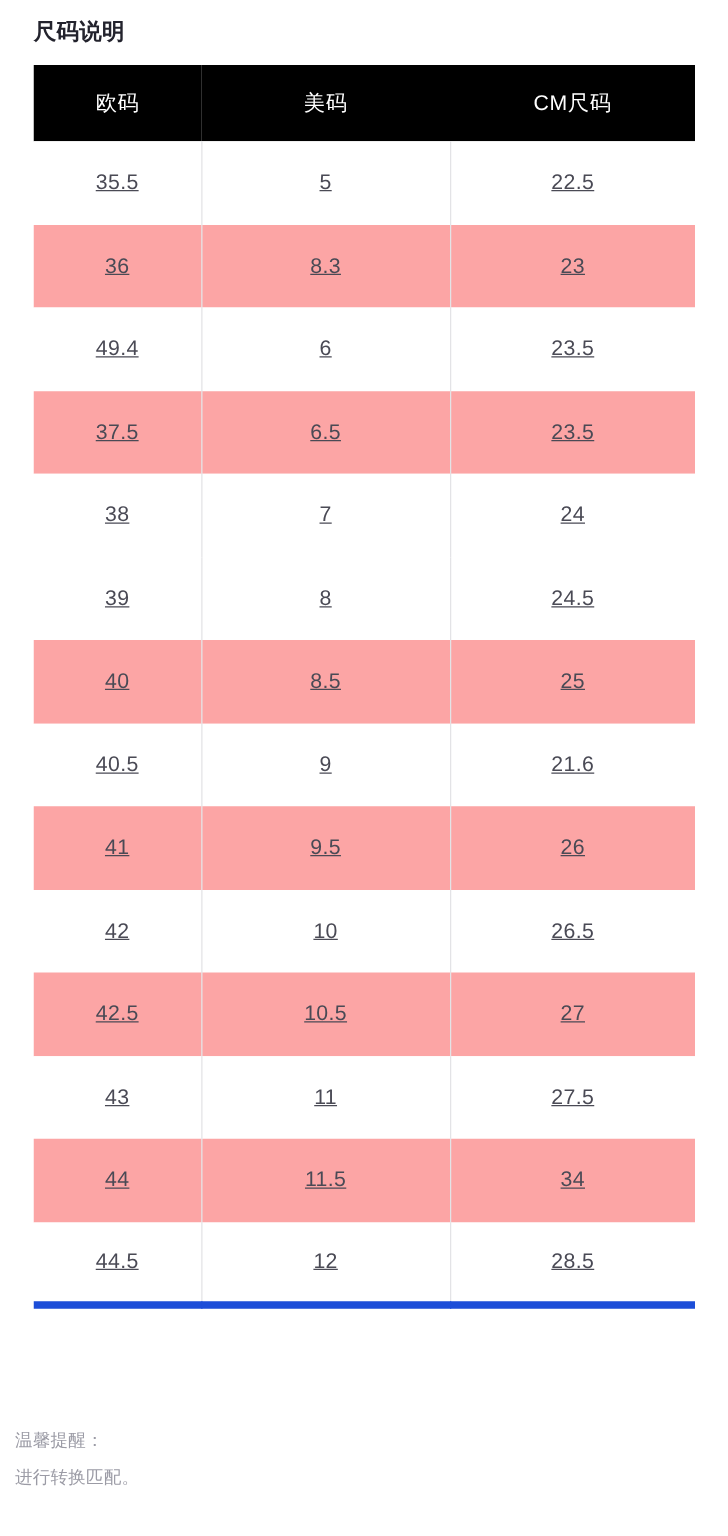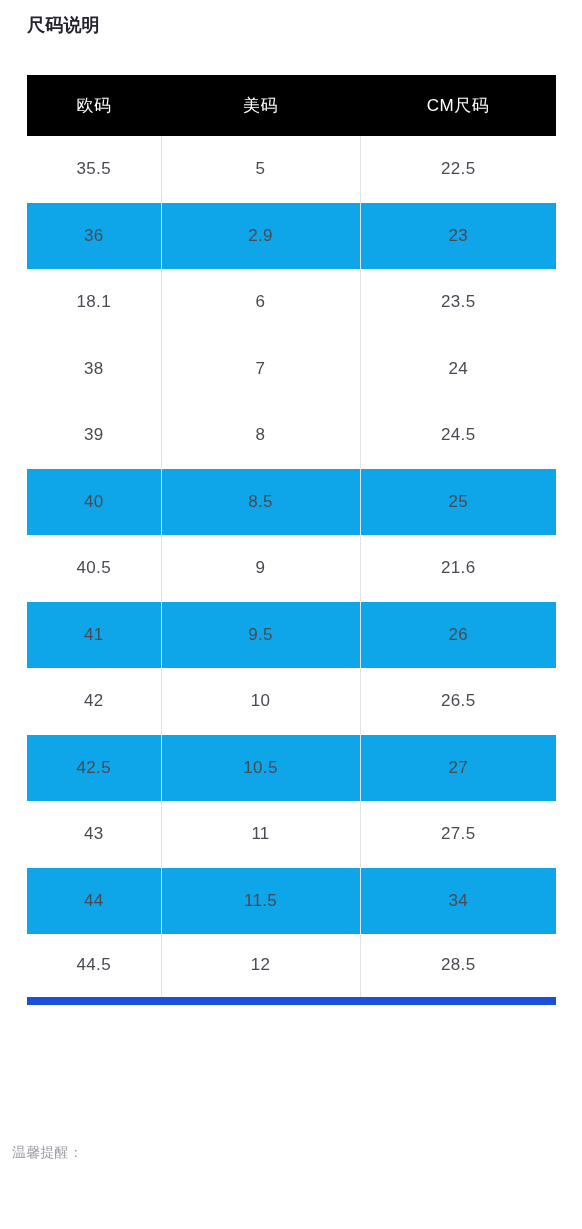--- a/index.html
+++ b/index.html
@@ -32,25 +32,25 @@
     font-weight: bold;
     line-height: 26px;
     color: #23232d;
     letter-spacing: 0.2px;
   }
 
   
   .size-table {
     position: absolute;
     left: 27px;
-    top: 75px;
+    top: 52px;
     width: 529px;
     border-collapse: collapse;
     table-layout: fixed;
-    border-bottom: 8px solid #1d4ed8;
+    border-bottom: 6px solid #1d4ed8;
   }
 
   .size-table col.c-eu { width: 134px; }
   .size-table col.c-us { width: 199px; }
   .size-table col.c-cm { width: 196px; }
 
   .size-table thead th {
     background: #000000;
     color: #ffffff;
     font-size: 17px;
@@ -62,32 +62,33 @@
   }
 
   .size-table tbody td {
     height: 66.5px;
     text-align: center;
     vertical-align: middle;
     font-size: 17px;
     color: #4a4a55;
     border-right: 1px solid #e3e3e6;
     letter-spacing: 0.3px;
+    text-decoration: underline;
   }
 
   .size-table tbody td:last-child {
     border-right: none;
   }
 
   .size-table tbody tr.row-odd td {
     background: #ffffff;
   }
 
   .size-table tbody tr.row-even td {
-    background: #0ea5e9;
+    background: #fca5a5;
   }
 
   
   .note {
     position: absolute;
     left: 12px;
     top: 1138px;
     width: 524px;
     font-size: 14px;
     line-height: 29px;
@@ -118,26 +119,31 @@
       </tr>
     </thead>
     <tbody>
         <tr class="row-odd">
           <td>35.5</td>
           <td>5</td>
           <td>22.5</td>
         </tr>
         <tr class="row-even">
           <td>36</td>
-          <td>2.9</td>
+          <td>8.3</td>
           <td>23</td>
         </tr>
         <tr class="row-odd">
-          <td>18.1</td>
+          <td>49.4</td>
           <td>6</td>
+          <td>23.5</td>
+        </tr>
+        <tr class="row-even">
+          <td>37.5</td>
+          <td>6.5</td>
           <td>23.5</td>
         </tr>
         <tr class="row-odd">
           <td>38</td>
           <td>7</td>
           <td>24</td>
         </tr>
         <tr class="row-odd">
           <td>39</td>
           <td>8</td>
@@ -181,15 +187,16 @@
         <tr class="row-odd">
           <td>44.5</td>
           <td>12</td>
           <td>28.5</td>
         </tr>
       </tbody>
   </table>
 
   <div class="note">
       <span class="note-line">温馨提醒：</span>
+      <span class="note-line">进行转换匹配。</span>
     </div>
 
 </div>
 
 </body></html>

